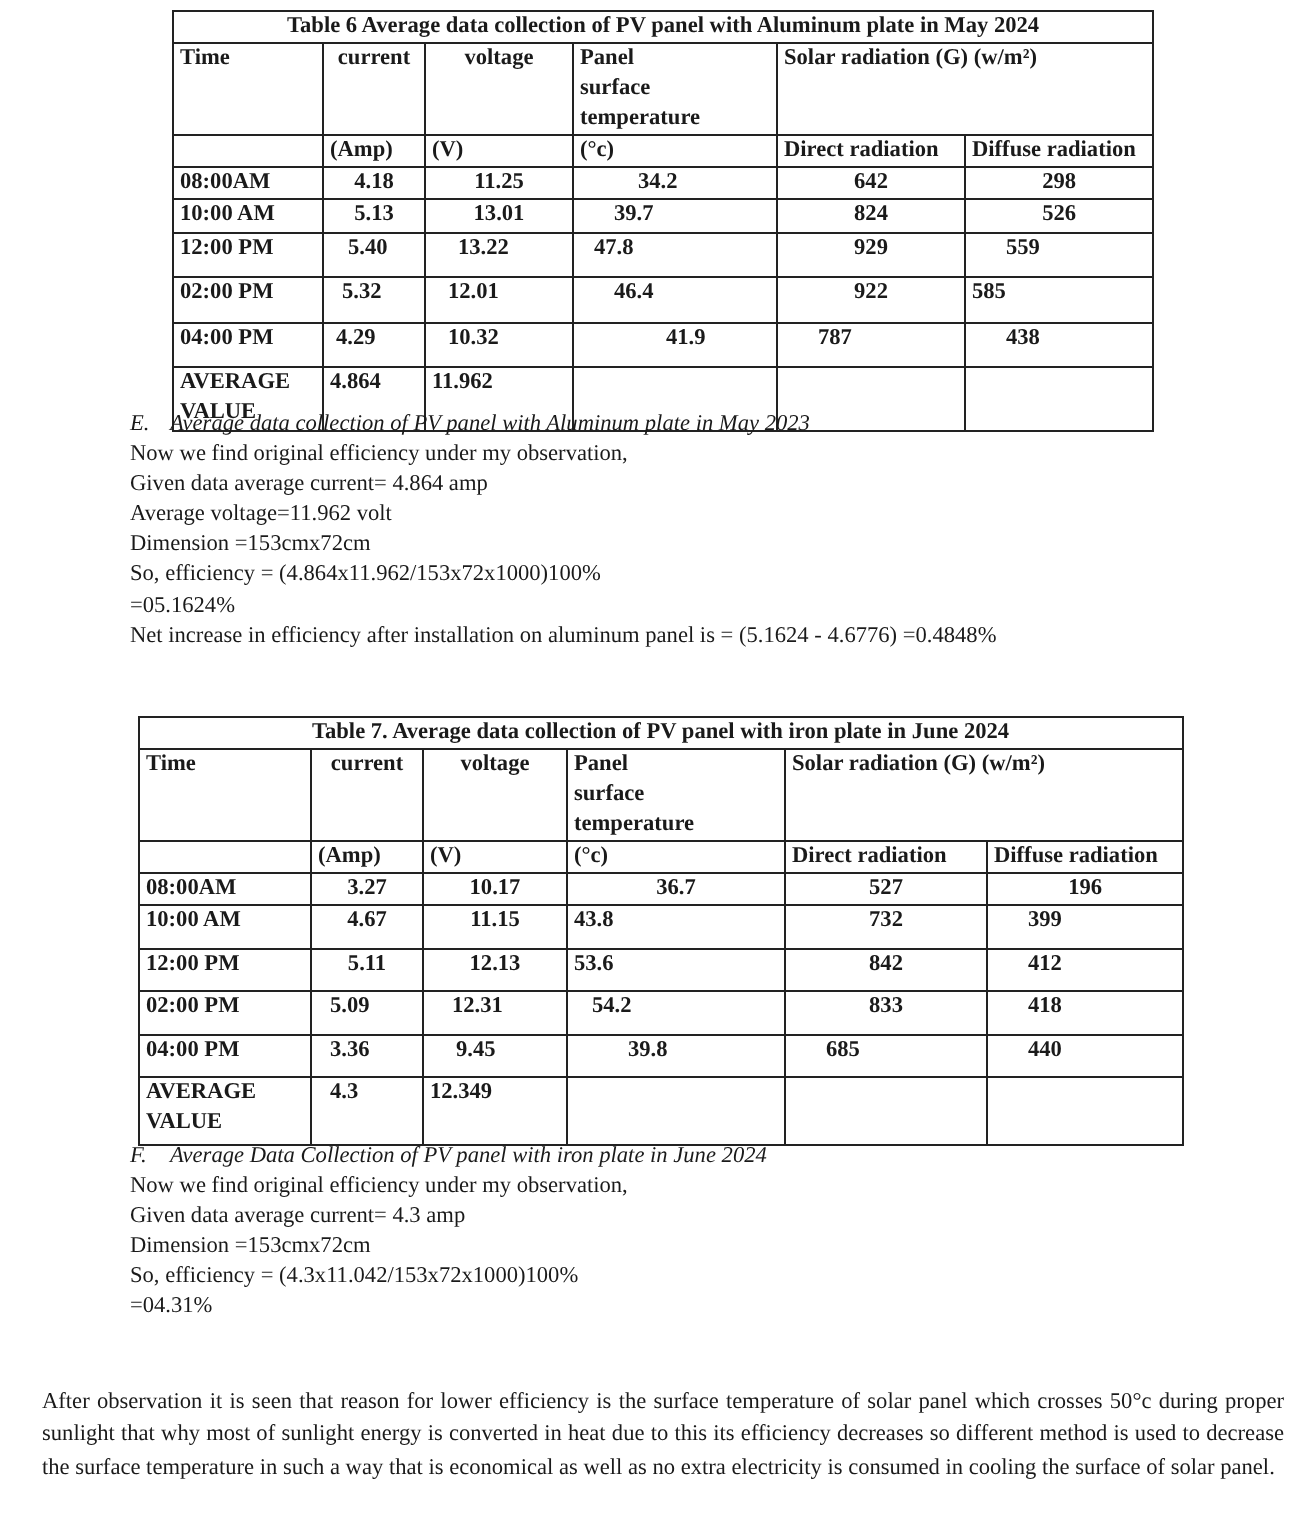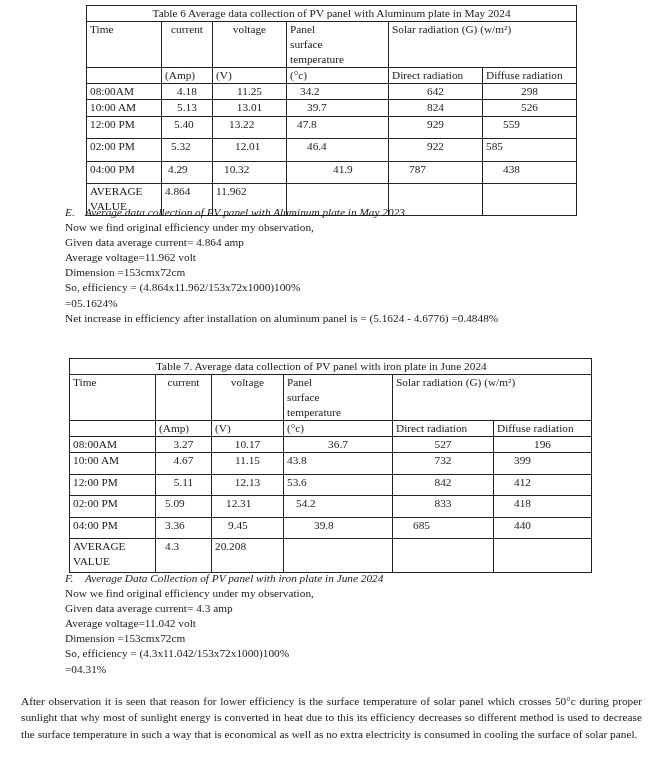--- a/index.html
+++ b/index.html
@@ -3,21 +3,21 @@
 <meta charset="utf-8">
 <style>
   html, body { margin: 0; padding: 0; background: #ffffff; }
   body {
     width: 658px; height: 760px; position: relative; overflow: hidden;
     font-family: "Liberation Serif", "DejaVu Serif", serif;
     color: #1a1a1a; font-size: 11.3px;
   }
   table.dt {
     position: absolute; border-collapse: collapse; table-layout: fixed;
-    font-size: 11.3px; line-height: 15px;
+    font-size: 11.3px; line-height: 15px; font-weight: bold;
   }
   table.dt td {
     border: 1px solid #222; padding: 0 3px; vertical-align: top;
     white-space: nowrap; overflow: hidden;
   }
   table.dt td.cap { text-align: center; }
   table.dt td.c { text-align: center; }
   .just { display: flex; justify-content: space-between; flex-direction: column; }
   .blk { position: absolute; left: 21px; font-size: 11.3px; line-height: 15.1px; }
   .blk div { white-space: nowrap; margin-left: 44px; }
@@ -59,21 +59,21 @@
     <td>(Amp)</td>
     <td>(V)</td>
     <td>(°c)</td>
     <td>Direct radiation</td>
     <td>Diffuse radiation</td>
   </tr>
   <tr style="height:16px">
     <td>08:00AM</td>
     <td class="c">4.18</td>
     <td class="c">11.25</td>
-    <td style="padding-left:13px">34.2</td>
+    <td style="padding-left:32px">34.2</td>
     <td class="c">642</td>
     <td class="c">298</td>
   </tr>
   <tr style="height:17px">
     <td>10:00 AM</td>
     <td class="c">5.13</td>
     <td class="c">13.01</td>
     <td style="padding-left:20px">39.7</td>
     <td class="c">824</td>
     <td class="c">526</td>
@@ -82,21 +82,21 @@
     <td>12:00 PM</td>
     <td style="padding-left:12px">5.40</td>
     <td style="padding-left:16px">13.22</td>
     <td style="padding-left:10px">47.8</td>
     <td class="c">929</td>
     <td style="padding-left:20px">559</td>
   </tr>
   <tr style="height:23px">
     <td>02:00 PM</td>
     <td style="padding-left:9px">5.32</td>
-    <td style="padding-left:22px">12.01</td>
+    <td style="padding-left:11px">12.01</td>
     <td style="padding-left:20px">46.4</td>
     <td class="c">922</td>
     <td style="">585</td>
   </tr>
   <tr style="height:22px">
     <td>04:00 PM</td>
     <td style="padding-left:6px">4.29</td>
     <td style="padding-left:11px">10.32</td>
     <td style="padding-left:46px">41.9</td>
     <td style="padding-left:20px">787</td>
@@ -200,31 +200,30 @@
     <td style="padding-left:30px">39.8</td>
     <td style="padding-left:20px">685</td>
     <td style="padding-left:20px">440</td>
   </tr>
   <tr style="height:34px">
     <td>
           <div>AVERAGE</div>
           <div>VALUE</div>
         </td>
     <td style="padding-left:9px">4.3</td>
-    <td>20.208</td>
+    <td>12.349</td>
     <td></td>
     <td></td>
     <td></td>
   </tr>
 </tbody>
   </table>
 
 <div class="blk" style="top:571px;">
   <div class="head"><span class="lbl">F.</span><span>Average Data Collection of PV panel with iron plate in June 2024</span></div>
   <div>Now we find original efficiency under my observation,</div>
   <div>Given data average current= 4.3 amp</div>
-  <div>Average voltage=11.042 volt</div>
   <div>Dimension =153cmx72cm</div>
   <div>So, efficiency = (4.3x11.042/153x72x1000)100%</div>
   <div>=04.31%</div>
 </div>
 
 <div class="para" style="top:693px;">After observation it is seen that reason for lower efficiency is the surface temperature of solar panel which crosses 50°c during proper sunlight that why most of sunlight energy is converted in heat due to this its efficiency decreases so different method is used to decrease the surface temperature in such a way that is economical as well as no extra electricity is consumed in cooling the surface of solar panel.</div>
 
 </body></html>

